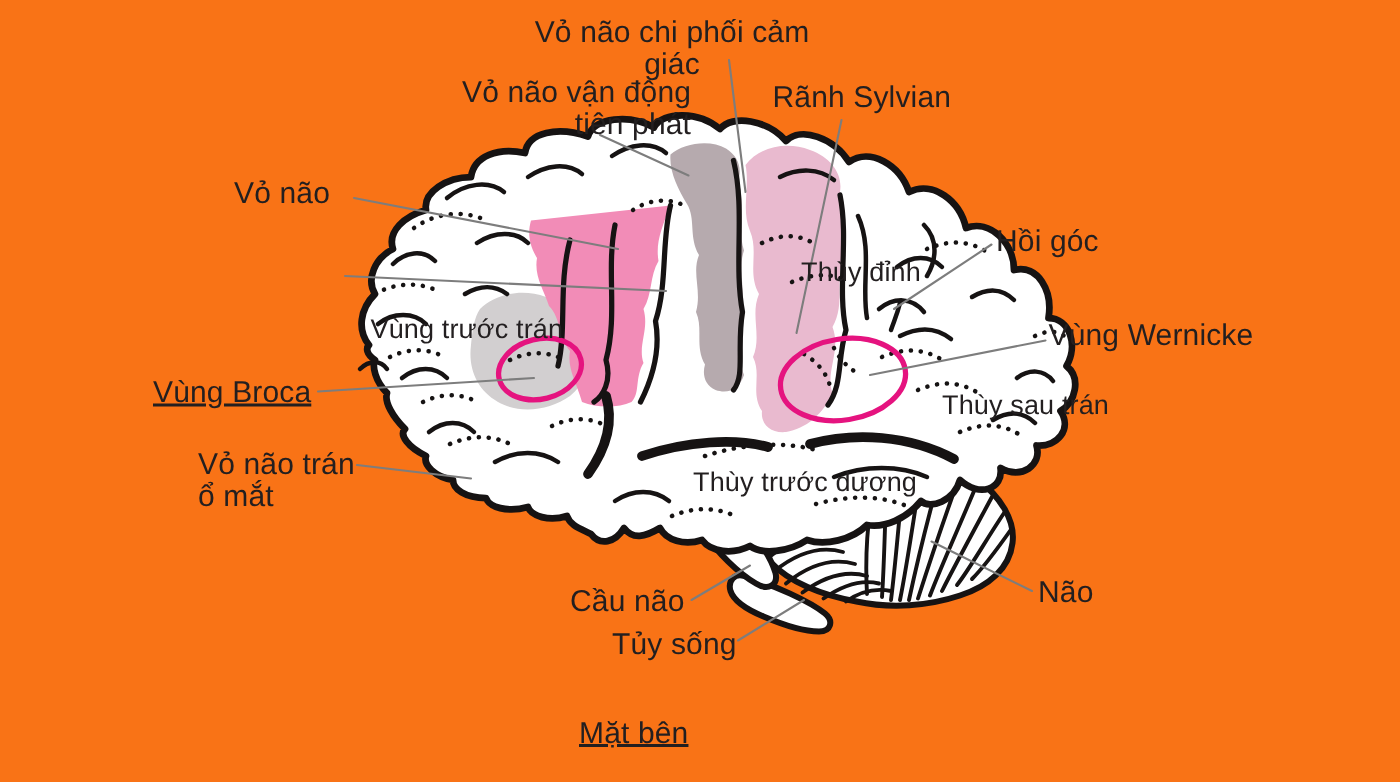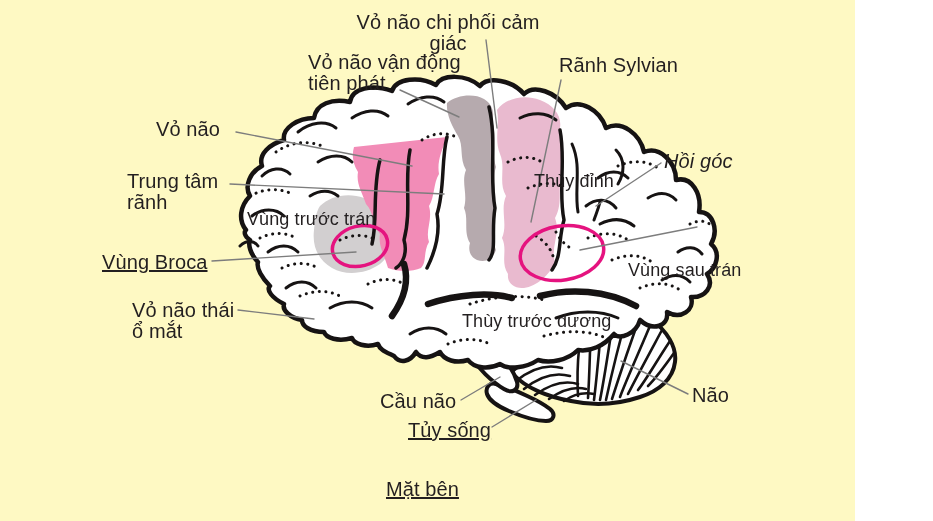--- a/index.html
+++ b/index.html
@@ -1,19 +1,19 @@
 <!DOCTYPE html>
 <html><head>
 <meta charset="utf-8">
 <style>
   html,body{margin:0;padding:0;background:#ffffff;}
   .stage{
     position:relative;
-    width:855px;height:521px;
-    background:#fef9c3;
+    width:933px;height:521px;
+    background:#f97316;
     font-family:"Liberation Sans","DejaVu Sans",sans-serif;
     overflow:hidden;
   }
   .stage svg{position:absolute;left:0;top:0;}
   .lbl{
     position:absolute;
     color:#231f20;
     font-size:20px;
     line-height:1.06;
     white-space:pre-line;
@@ -170,32 +170,31 @@
         <line x1="661" y1="163" x2="596" y2="206"></line>
         <line x1="697" y1="227" x2="580" y2="250"></line>
         <line x1="688" y1="394" x2="621" y2="361"></line>
         <line x1="461" y1="400" x2="500" y2="377"></line>
         <line x1="492" y1="427" x2="536" y2="400"></line>
       </g>
     </g>
   </svg>
 
   <div class="lbl center" style="left:337px;top:12px;width:222px;">Vỏ não chi phối cảm giác</div>
-  <div class="lbl" style="left:308px;top:52px;">Vỏ não vận động
+  <div class="lbl" style="left:308px;top:52px;text-align:right;">Vỏ não vận động
 tiên phát</div>
-  <div class="lbl" style="left:515px;top:55px;margin-left:44px;">Rãnh Sylvian</div>
+  <div class="lbl" style="left:515px;top:55px;">Rãnh Sylvian</div>
   <div class="lbl right" style="left:156px;top:119px;width:76px;">Vỏ não</div>
-  <div class="lbl" style="left:127px;top:171px;">Trung tâm
-rãnh</div>
   <div class="lbl small" style="left:247px;top:210px;">Vùng trước trán</div>
   <div class="lbl" style="left:102px;top:252px;text-decoration:underline;">Vùng Broca</div>
-  <div class="lbl" style="left:132px;top:300px;">Vỏ não thái
+  <div class="lbl" style="left:132px;top:300px;">Vỏ não trán
 ổ mắt</div>
   <div class="lbl small" style="left:534px;top:172px;">Thùy đỉnh</div>
-  <div class="lbl" style="left:664px;top:151px;font-style:italic;">Hồi góc</div>
-  <div class="lbl small" style="left:628px;top:261px;">Vùng sau trán</div>
+  <div class="lbl" style="left:664px;top:151px;">Hồi góc</div>
+  <div class="lbl" style="left:699px;top:214px;">Vùng Wernicke</div>
+  <div class="lbl small" style="left:628px;top:261px;">Thùy sau trán</div>
   <div class="lbl small" style="left:462px;top:312px;">Thùy trước dương</div>
   <div class="lbl" style="left:380px;top:391px;">Cầu não</div>
-  <div class="lbl" style="left:408px;top:420px;text-decoration:underline;">Tủy sống</div>
+  <div class="lbl" style="left:408px;top:420px;">Tủy sống</div>
   <div class="lbl" style="left:692px;top:385px;">Não</div>
   <div class="lbl" style="left:386px;top:479px;text-decoration:underline;">Mặt bên</div>
 
 </div>
 
 </body></html>

